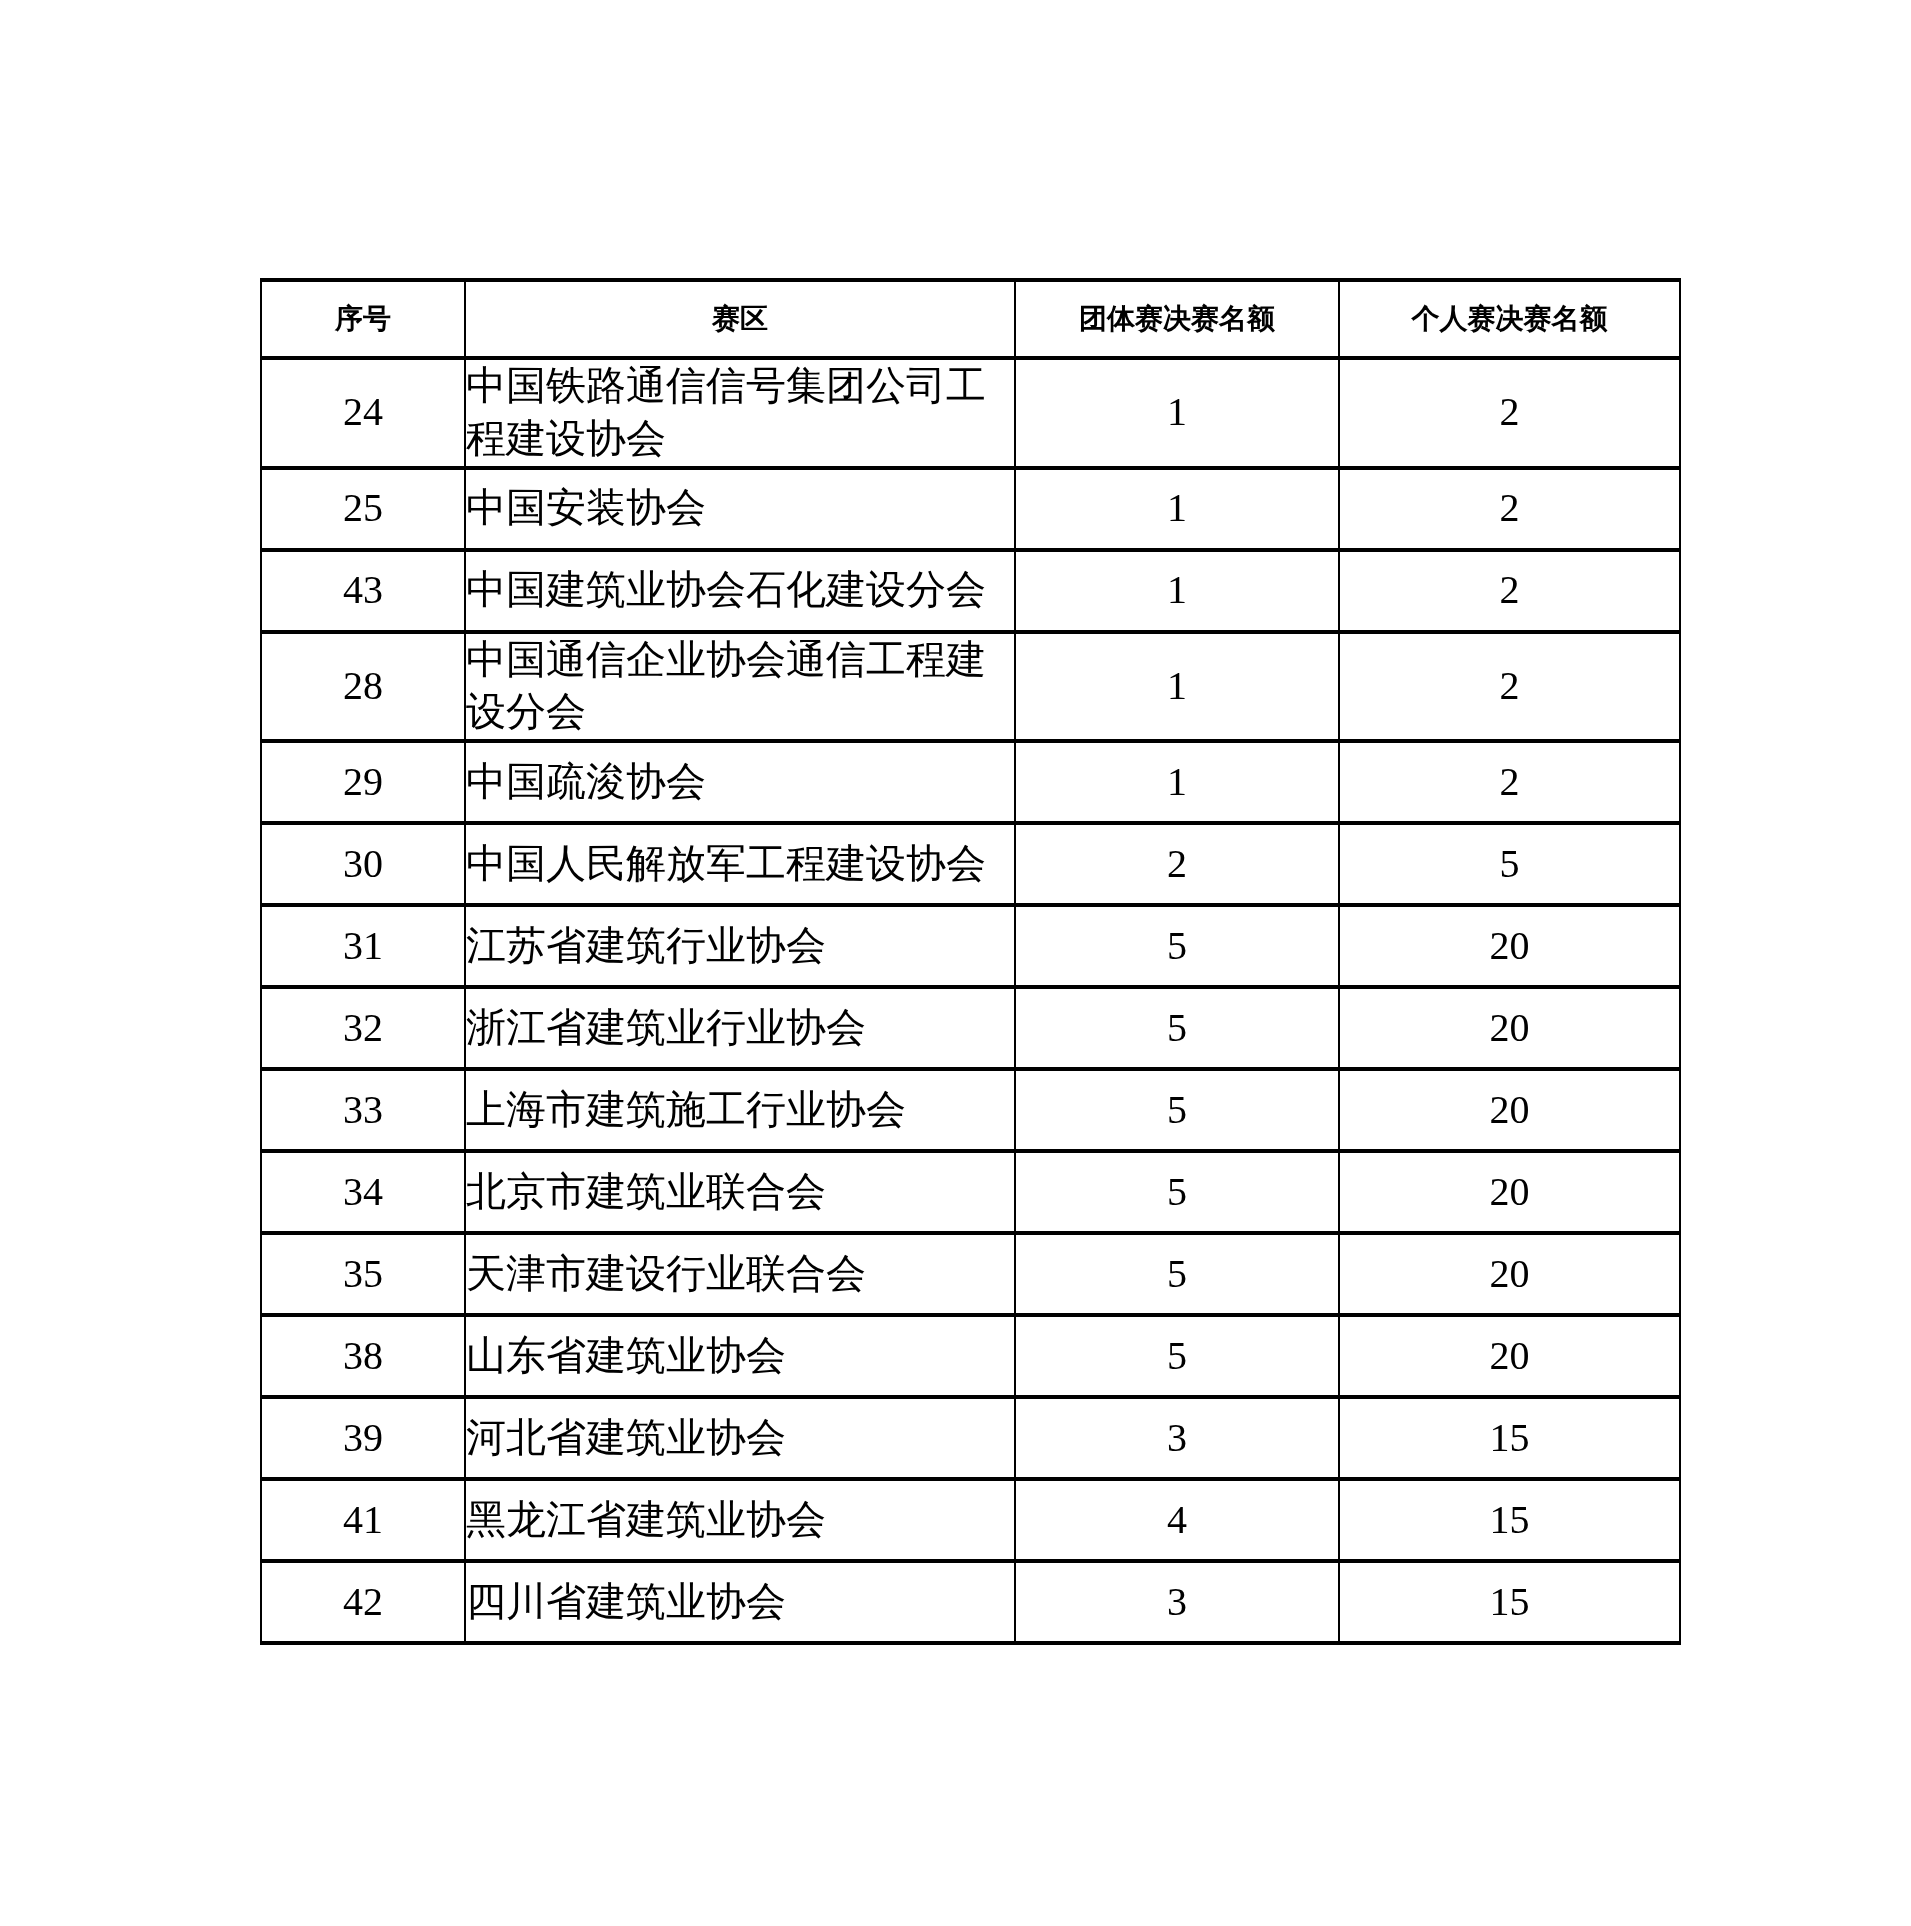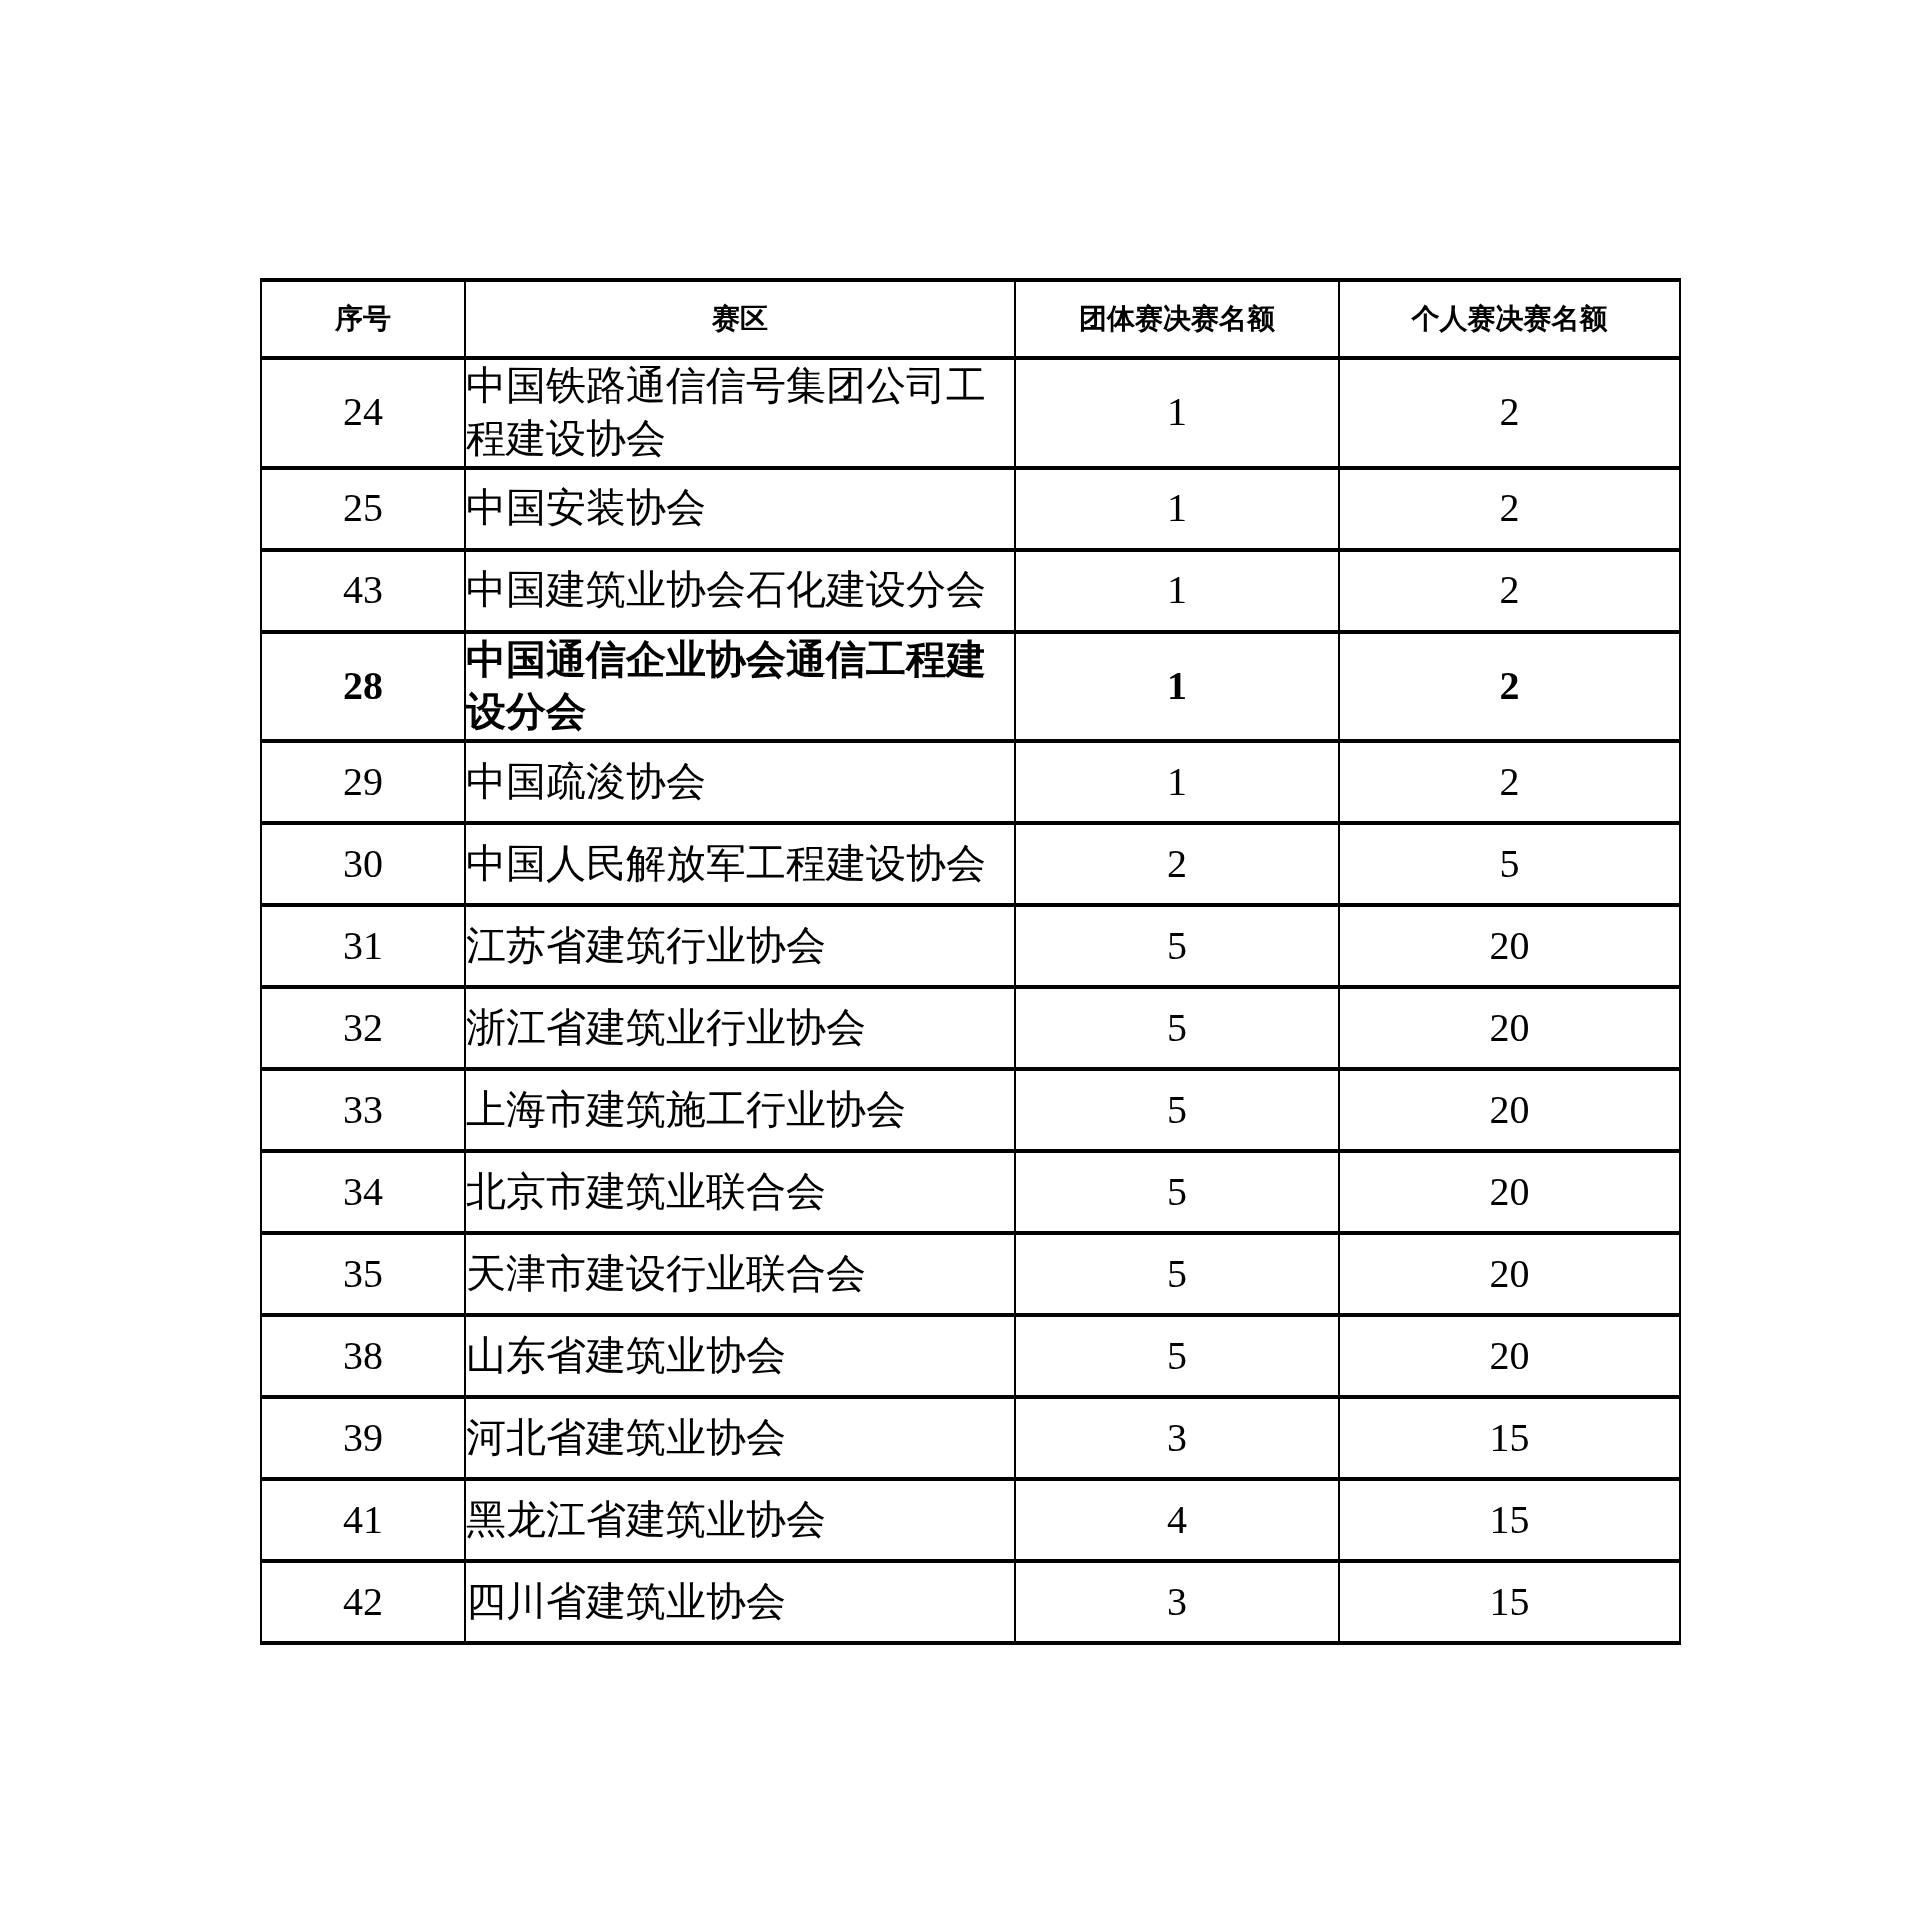--- a/index.html
+++ b/index.html
@@ -85,21 +85,21 @@
           <td class="zone">中国安装协会</td>
           <td>1</td>
           <td>2</td>
         </tr>
         <tr style="height: 82px;">
           <td>43</td>
           <td class="zone">中国建筑业协会石化建设分会</td>
           <td>1</td>
           <td>2</td>
         </tr>
-        <tr style="height: 103px; font-weight: bold;">
+        <tr style="height: 103px;">
           <td>28</td>
           <td class="zone">中国通信企业协会通信工程建设分会</td>
           <td>1</td>
           <td>2</td>
         </tr>
         <tr style="height: 82px;">
           <td>29</td>
           <td class="zone">中国疏浚协会</td>
           <td>1</td>
           <td>2</td>

